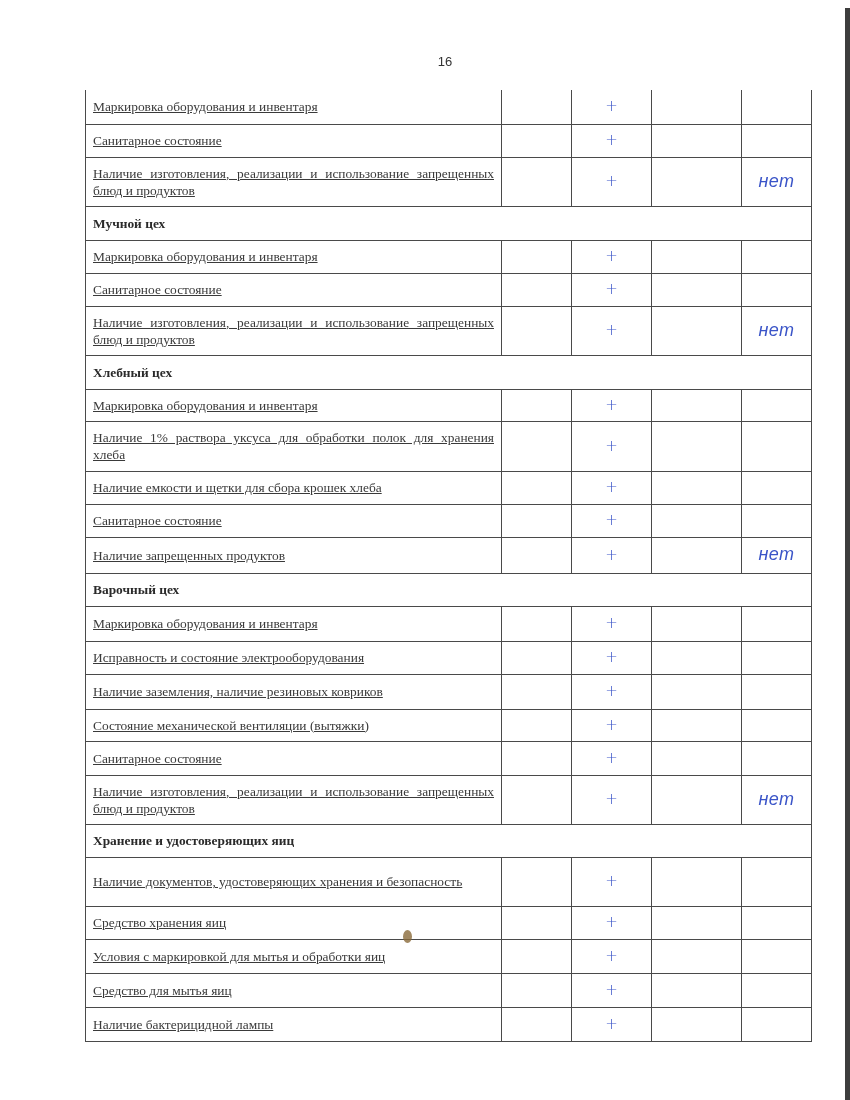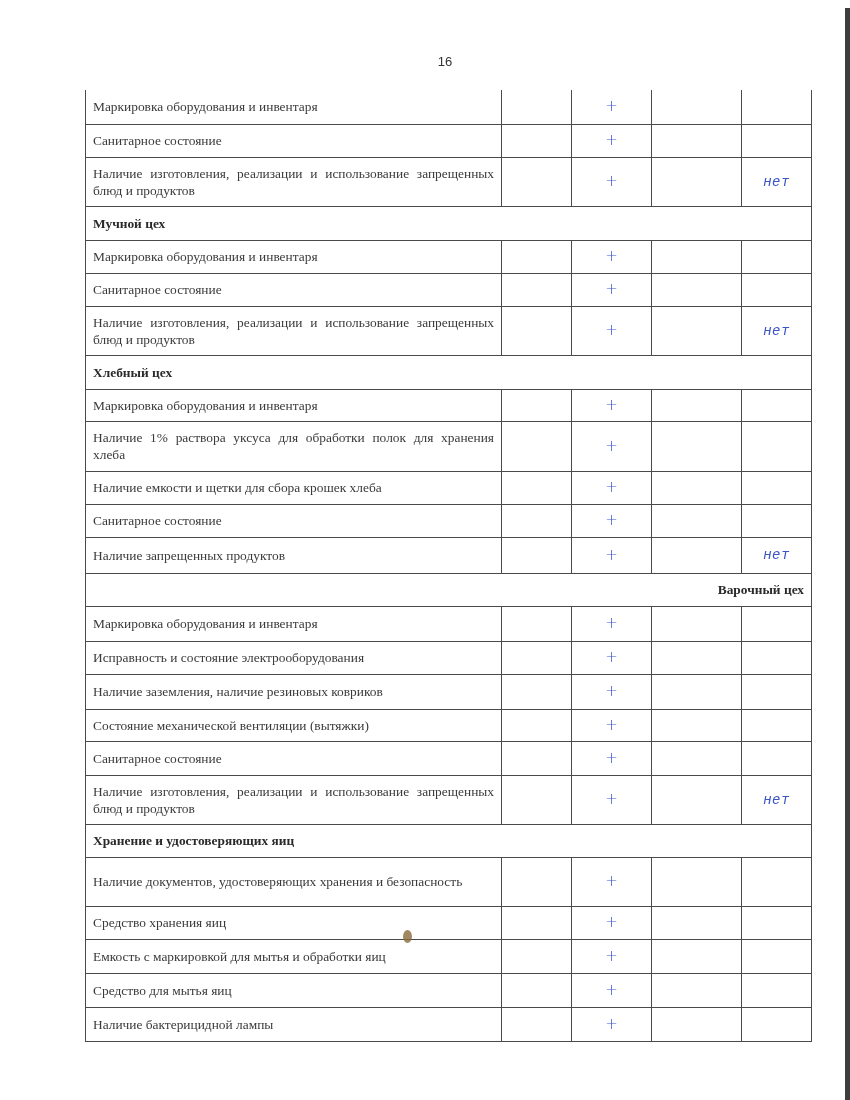--- a/index.html
+++ b/index.html
@@ -4,28 +4,28 @@
 <style>
   html, body { margin:0; padding:0; }
   body { width:850px; height:1100px; background:#ffffff; position:relative; overflow:hidden;
          font-family:"Liberation Serif", "DejaVu Serif", serif; color:#3a3a3a; }
   .page-num { position:absolute; top:54px; left:0; width:890px; text-align:center;
               font-family:"Liberation Sans","DejaVu Sans",sans-serif; font-size:13px; color:#333; }
   .scan-edge { position:absolute; top:8px; right:0; width:5px; height:1092px; background:#3d3d3d; }
   table.checklist { position:absolute; left:85px; top:90px; width:722px; border-collapse:collapse; table-layout:fixed; }
   table.checklist td { border:1.5px solid #4a4a4a; padding:0 7px; font-size:13.4px; line-height:17px; vertical-align:middle; }
   table.checklist tr.first td { border-top:none; }
-  td.c-text { width:401px; text-align:justify; }
+  td.c-text { width:401px; text-align:justify;text-decoration:underline; }
   td.c-a { width:55px; }
   td.c-b { width:65px; text-align:center; }
   td.c-c { width:75px; }
   td.c-d { width:55px; text-align:center; }
   td.section { font-weight:bold; font-size:14.5px; color:#2a2a2a; }
   .mark { font-family:"DejaVu Sans", sans-serif; color:#3b55c8; font-size:15px; font-weight:300; }
-  .hand { font-family:Liberation Mono, monospace; font-style:italic; color:#3b55c8; font-size:14px; letter-spacing:0.5px; }
+  .hand { font-family:Liberation Sans, sans-serif; font-style:italic; color:#3b55c8; font-size:18px; letter-spacing:0.5px; }
   .stain { position:absolute; left:403px; top:930px; width:9px; height:13px; border-radius:50%; background:#8a6a3a; opacity:0.8; }
 </style>
 </head>
 <body>
 
 <div class="page-num">16</div>
 <div class="scan-edge"></div>
 
 <table class="checklist">
   <tbody id="tbody">
@@ -105,21 +105,21 @@
         <td class="c-c"></td>
         <td class="c-d"><span class="hand"></span></td>
       </tr>
       <tr style="height: 36px;">
         <td class="c-text">Наличие запрещенных продуктов</td>
         <td class="c-a"></td>
         <td class="c-b"><span class="mark">+</span></td>
         <td class="c-c"></td>
         <td class="c-d"><span class="hand">нет</span></td>
       </tr>
-      <tr style="height: 33px; text-align: right;">
+      <tr style="height: 33px;">
         <td colspan="5" class="section">Варочный цех</td>
       </tr>
       <tr style="height: 35px;">
         <td class="c-text">Маркировка оборудования и инвентаря</td>
         <td class="c-a"></td>
         <td class="c-b"><span class="mark">+</span></td>
         <td class="c-c"></td>
         <td class="c-d"><span class="hand"></span></td>
       </tr>
       <tr style="height: 33px;">
@@ -168,21 +168,21 @@
         <td class="c-d"><span class="hand"></span></td>
       </tr>
       <tr style="height: 33px;">
         <td class="c-text">Средство хранения яиц</td>
         <td class="c-a"></td>
         <td class="c-b"><span class="mark">+</span></td>
         <td class="c-c"></td>
         <td class="c-d"><span class="hand"></span></td>
       </tr>
       <tr style="height: 34px;">
-        <td class="c-text">Емкость с маркировкой для мытья и обработки яиц</td>
+        <td class="c-text">Условия с маркировкой для мытья и обработки яиц</td>
         <td class="c-a"></td>
         <td class="c-b"><span class="mark">+</span></td>
         <td class="c-c"></td>
         <td class="c-d"><span class="hand"></span></td>
       </tr>
       <tr style="height: 34px;">
         <td class="c-text">Средство для мытья яиц</td>
         <td class="c-a"></td>
         <td class="c-b"><span class="mark">+</span></td>
         <td class="c-c"></td>

